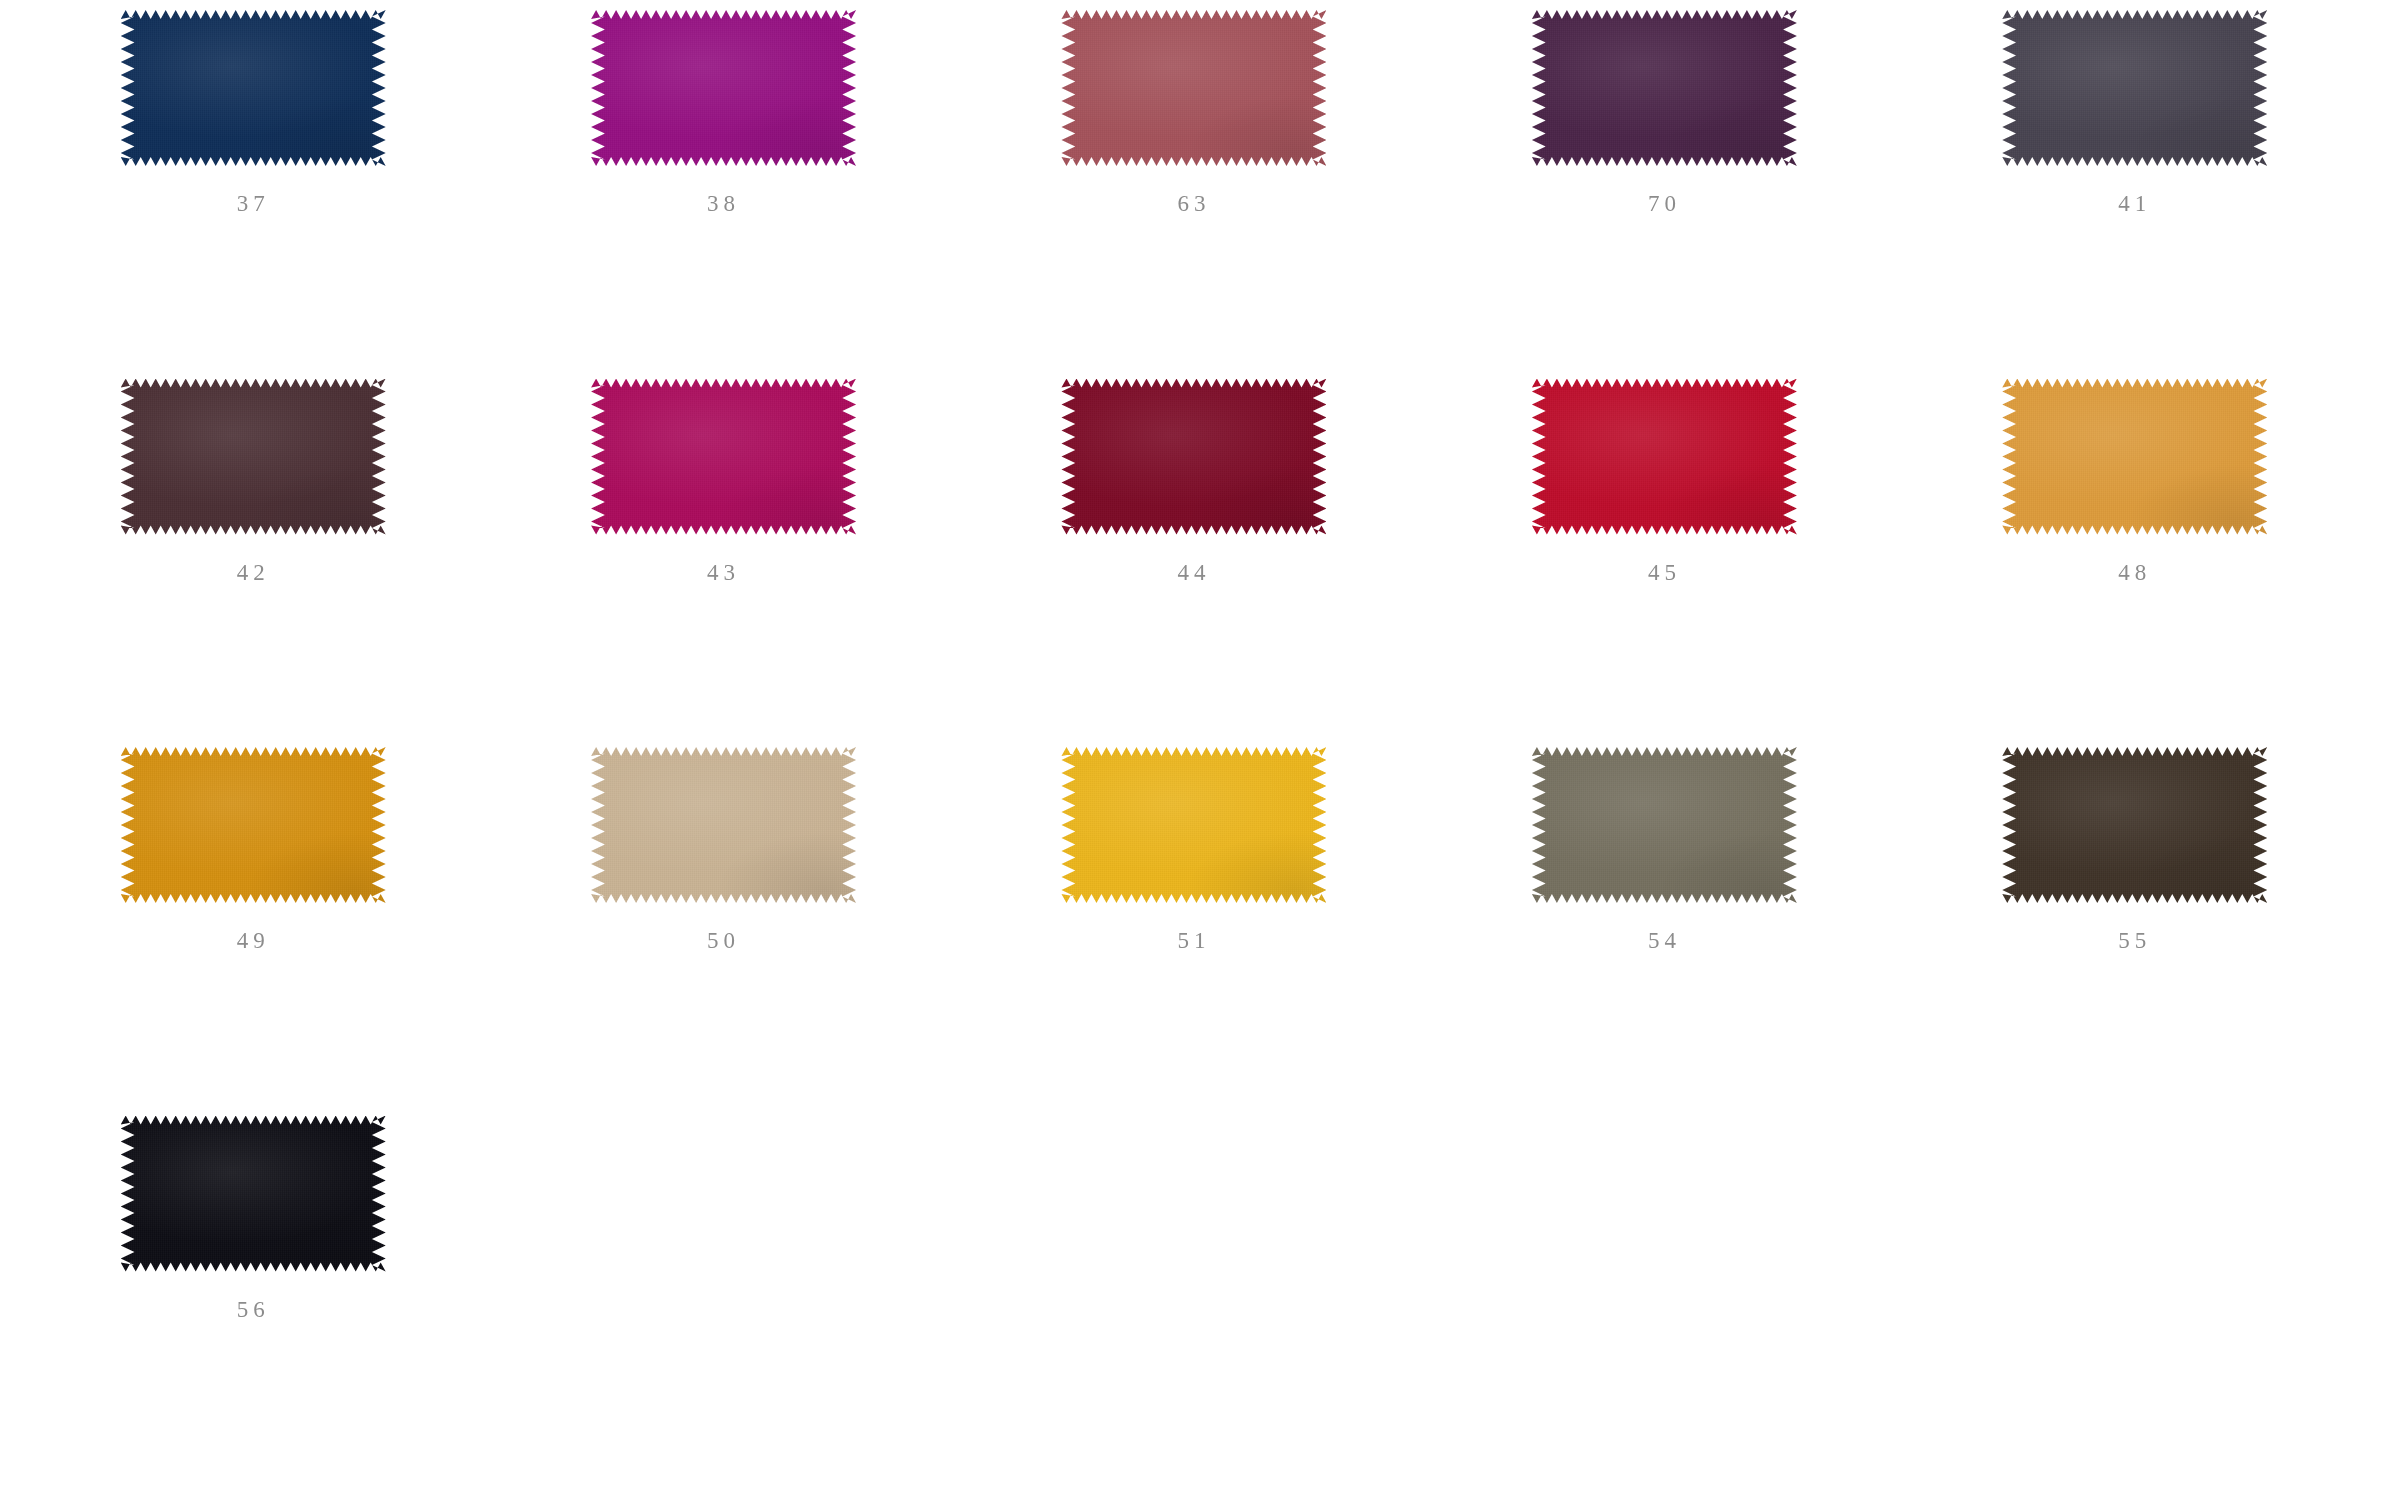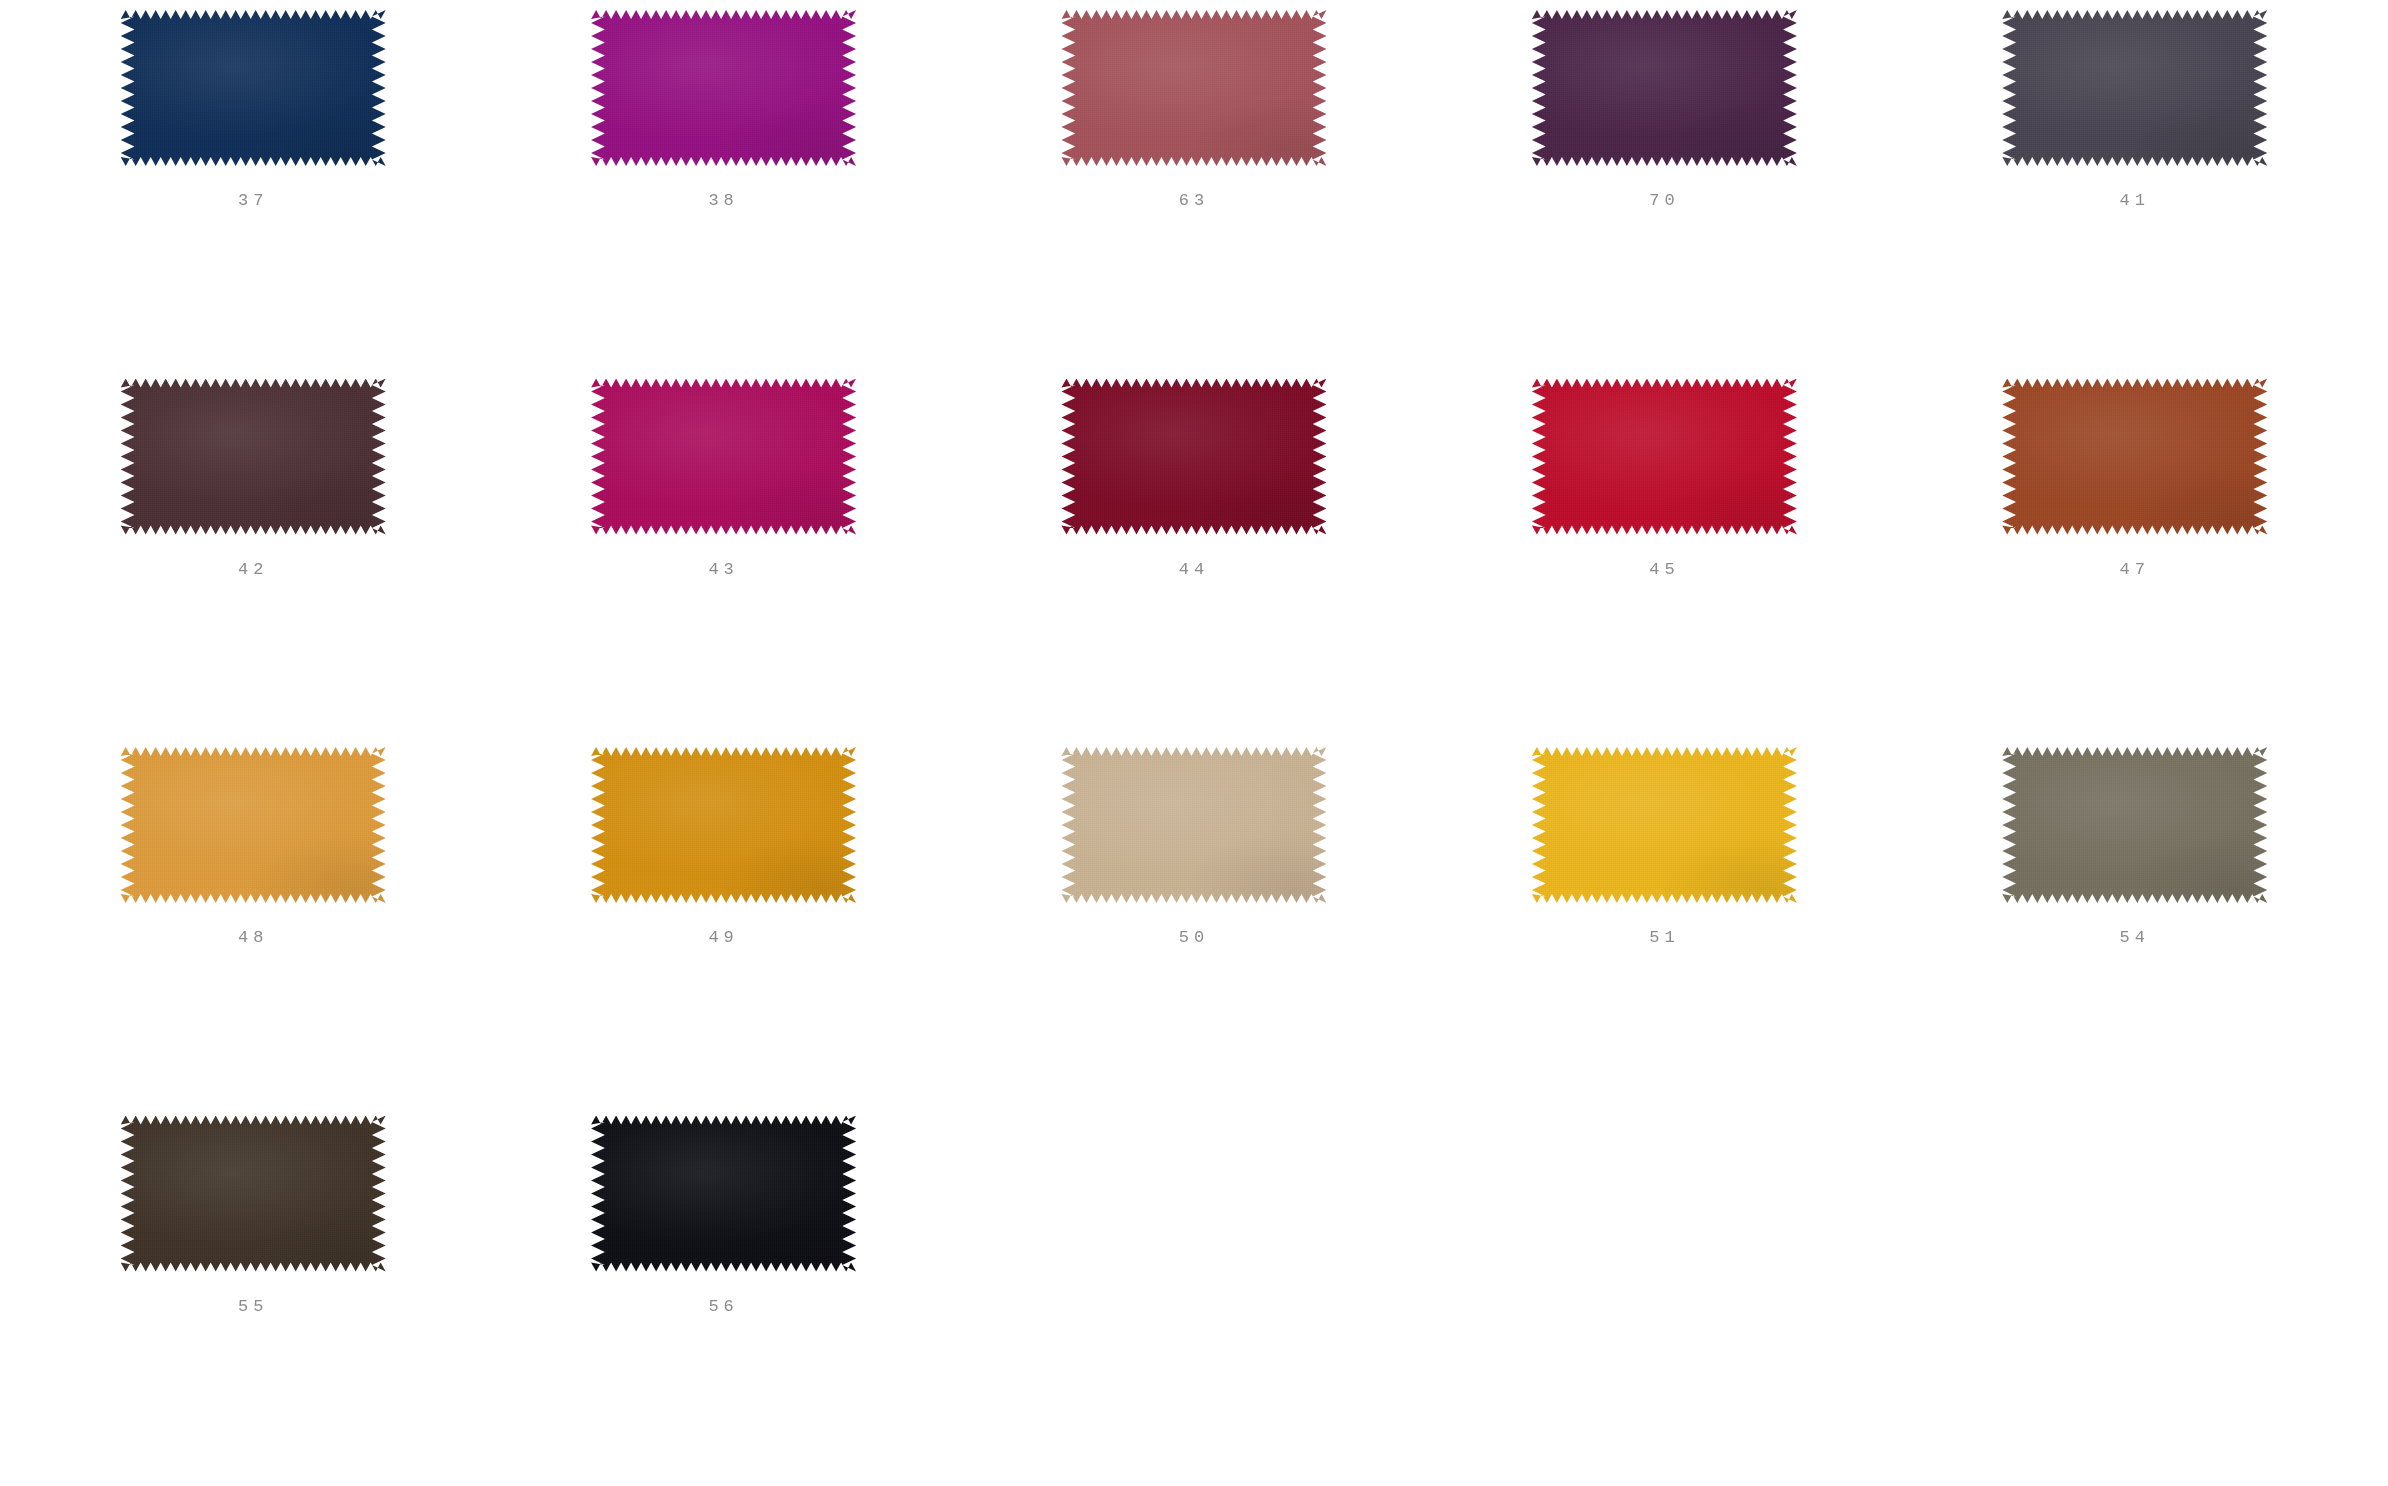--- a/index.html
+++ b/index.html
@@ -111,22 +111,22 @@
       5.2% 79.17%, 0.00% 75.00%, 5.2% 70.83%, 0.00% 66.67%,
       5.2% 62.50%, 0.00% 58.33%, 5.2% 54.17%, 0.00% 50.00%,
       5.2% 45.83%, 0.00% 41.67%, 5.2% 37.50%, 0.00% 33.33%,
       5.2% 29.17%, 0.00% 25.00%, 5.2% 20.83%, 0.00% 16.67%,
       5.2% 12.50%, 0.00% 8.33%, 5.2% 4.17%
     );
   }
 
   .swatch-label {
     margin-top: 26px;
-    font-family: Liberation Mono, monospace;
-    font-size: 17px;
+    font-family: Liberation Serif, serif;
+    font-size: 23px;
     font-weight: 300;
     letter-spacing: 5px;
     color: #8c8c8c;
     text-align: center;
     line-height: 1;
     user-select: none;
   }
 
   
   .swatch-cell { padding-top: 4px; }
@@ -184,26 +184,20 @@
       <div class="swatch-label">44</div>
     </div>
     <div class="swatch-cell">
       <div class="swatch-chip">
         <div class="fabric" style="--c: #be0c2b;"></div>
       </div>
       <div class="swatch-label">45</div>
     </div>
     <div class="swatch-cell">
       <div class="swatch-chip">
-        <div class="fabric" style="--c: #9b4624;"></div>
-      </div>
-      <div class="swatch-label">47</div>
-    </div>
-    <div class="swatch-cell">
-      <div class="swatch-chip">
         <div class="fabric" style="--c: #dd9b3b;"></div>
       </div>
       <div class="swatch-label">48</div>
     </div>
     <div class="swatch-cell">
       <div class="swatch-chip">
         <div class="fabric" style="--c: #d4900f;"></div>
       </div>
       <div class="swatch-label">49</div>
     </div>

